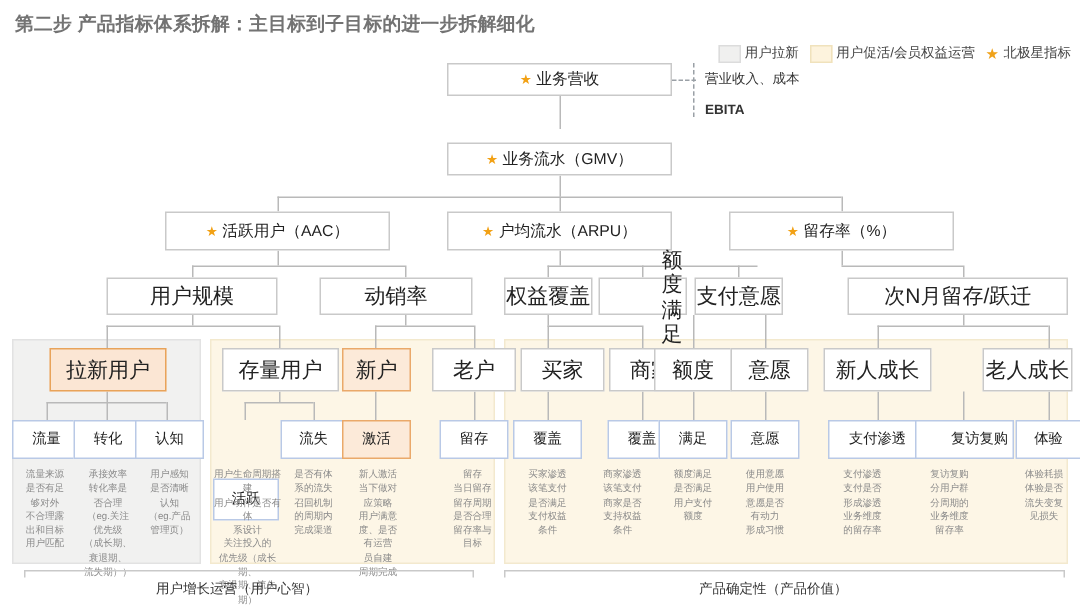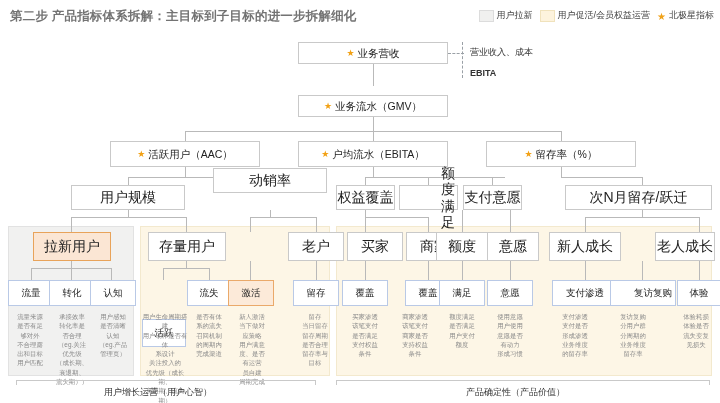--- a/index.html
+++ b/index.html
@@ -2,21 +2,21 @@
 <html><head>
 <meta charset="utf-8">
 <style>
   html,body{margin:0;padding:0;}
   body{width:720px;height:403px;background:#ffffff;font-family:"Liberation Sans","DejaVu Sans",sans-serif;overflow:hidden;}
   #root{position:relative;width:720px;height:403px;}
 
   
   .title{position:absolute;left:10px;top:8px;font-size:12.5px;font-weight:bold;color:#737373;white-space:nowrap;letter-spacing:.2px;}
   .legend{position:absolute;top:9px;right:6px;display:flex;align-items:center;gap:7px;font-size:9px;color:#444;}
-  .legend .item{display:flex;align-items:flex-end;gap:3px;white-space:nowrap;}
+  .legend .item{display:flex;align-items:flex-end;gap:3px;white-space:nowrap;margin-top:20px;}
   .sw{width:13px;height:10px;display:inline-block;border:1px solid #e2d7c4;}
   .sw.pull{background:#f0f0ef;border-color:#dcdcdc;}
   .sw.act{background:#fdf3dd;border-color:#f0e2bc;}
   .star-legend{color:#f0a21a;font-size:10px;}
 
   
   .box{position:absolute;box-sizing:border-box;border:1px solid #c9c9c9;background:#fff;
        display:flex;align-items:center;justify-content:center;text-align:center;
        font-size:14px;color:#222;line-height:1.15;}
   .box.lvl{font-size:10.5px;}
@@ -148,36 +148,37 @@
     <span class="star">★</span>
       <span>业务流水（GMV）</span>
   </div>
 
   <div class="box lvl" style="left:110px;top:141px;width:150px;height:26px;">
     <span class="star">★</span>
       <span>活跃用户（AAC）</span>
   </div>
   <div class="box lvl" style="left:298px;top:141px;width:150px;height:26px;">
     <span class="star">★</span>
-      <span>户均流水（EBITA）</span>
+      <span>户均流水（ARPU）</span>
   </div>
   <div class="box lvl" style="left:486px;top:141px;width:150px;height:26px;">
     <span class="star">★</span>
       <span>留存率（%）</span>
   </div>
 
   <div class="box" style="left:71px;top:185px;width:114px;height:25px;">用户规模</div>
-  <div class="box" style="left:213px;top:168px;width:114px;height:25px;">动销率</div>
+  <div class="box" style="left:213px;top:185px;width:102px;height:25px;">动销率</div>
   <div class="box" style="left:336px;top:185px;width:59px;height:25px;">权益覆盖</div>
   <div class="box" style="left:399px;top:185px;width:59px;height:25px;padding-left:39px;">额度满足</div>
   <div class="box" style="left:463px;top:185px;width:59px;height:25px;">支付意愿</div>
   <div class="box" style="left:565px;top:185px;width:147px;height:25px;">次N月留存/跃迁</div>
 
   <div class="box orange" style="left:33px;top:232px;width:78px;height:29px;">拉新用户</div>
   <div class="box" style="left:148px;top:232px;width:78px;height:29px;">存量用户</div>
+  <div class="box orange2" style="left:228px;top:232px;width:46px;height:29px;">新户</div>
   <div class="box" style="left:288px;top:232px;width:56px;height:29px;">老户</div>
   <div class="box" style="left:347px;top:232px;width:56px;height:29px;">买家</div>
   <div class="box" style="left:406px;top:232px;width:56px;height:29px;">商家</div>
 
   <div class="box" style="left:437px;top:232px;width:0;height:0;border:none;"></div>
   <div class="box" style="left:436px;top:232px;width:52px;height:29px;">额度</div>
   <div class="box" style="left:487px;top:232px;width:52px;height:29px;">意愿</div>
   <div class="box" style="left:549px;top:232px;width:72px;height:29px;">新人成长</div>
 
   <div class="box" style="left:655px;top:232px;width:60px;height:29px;">老人成长</div>

